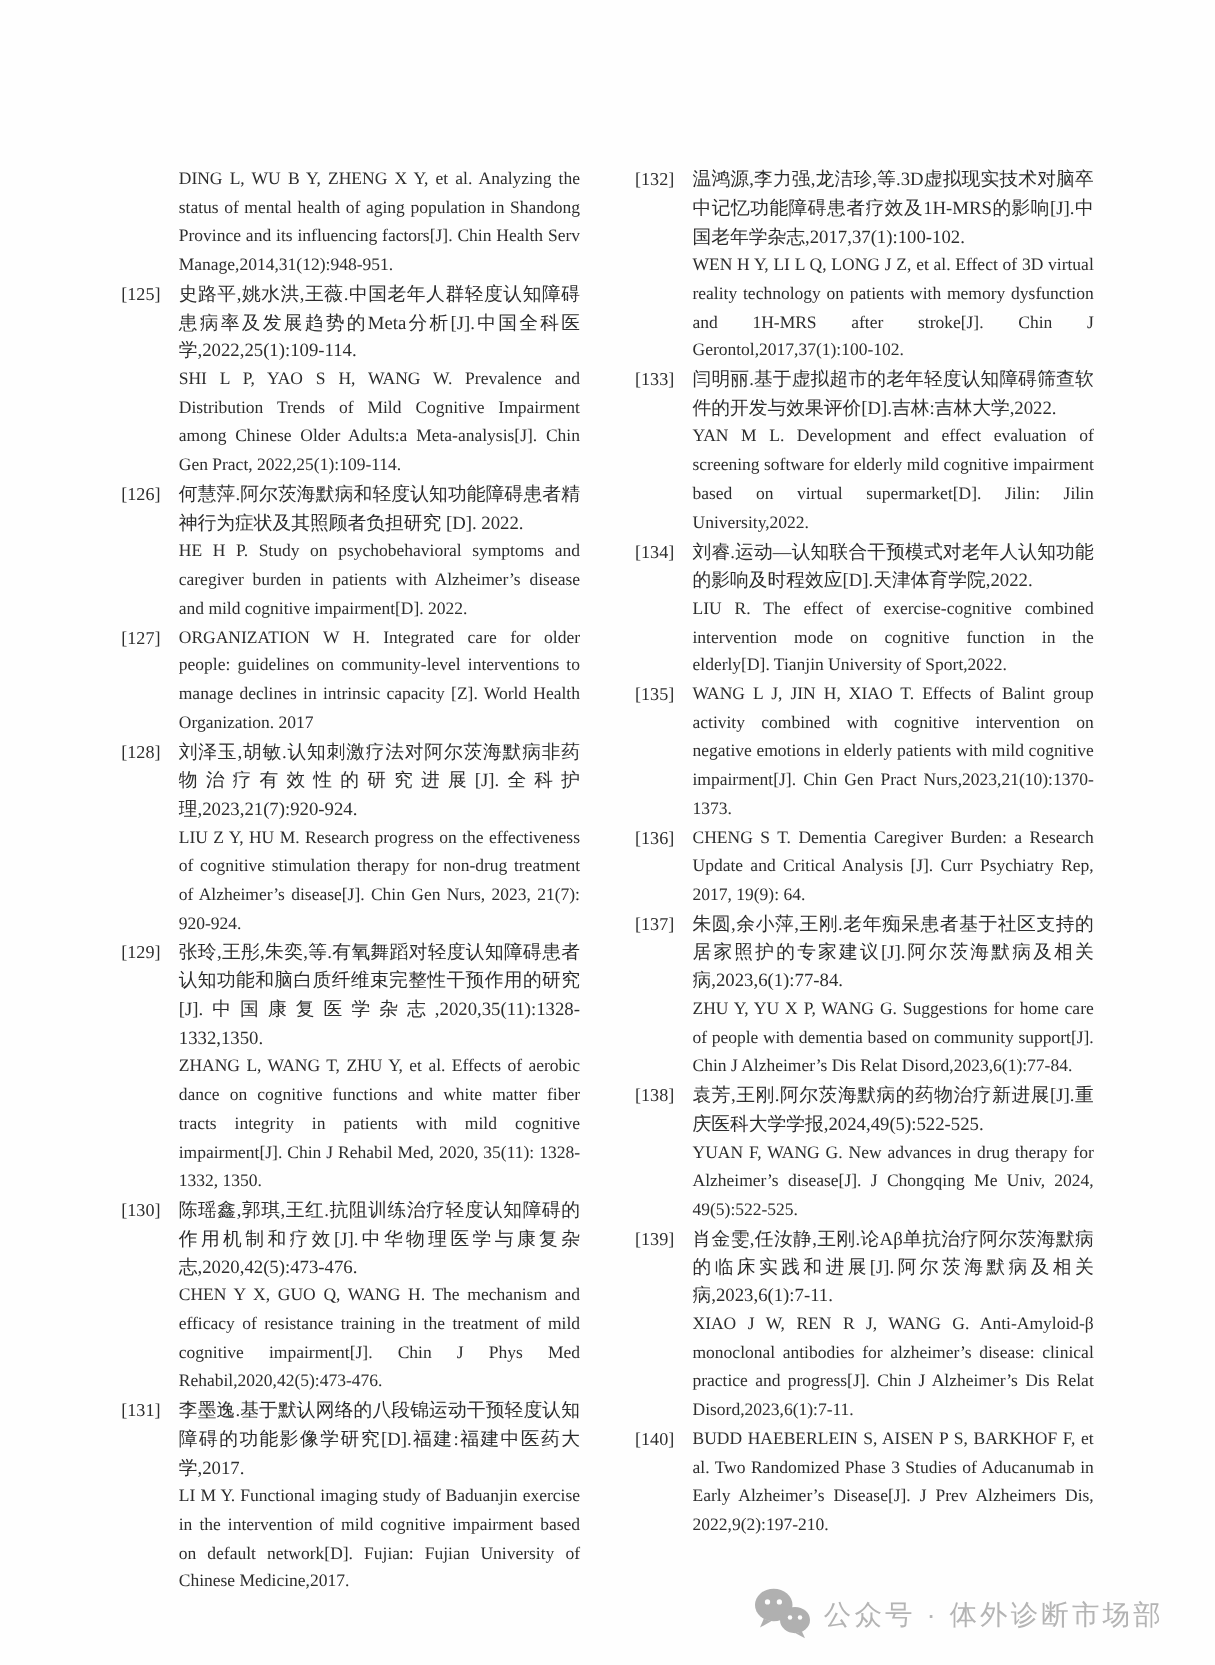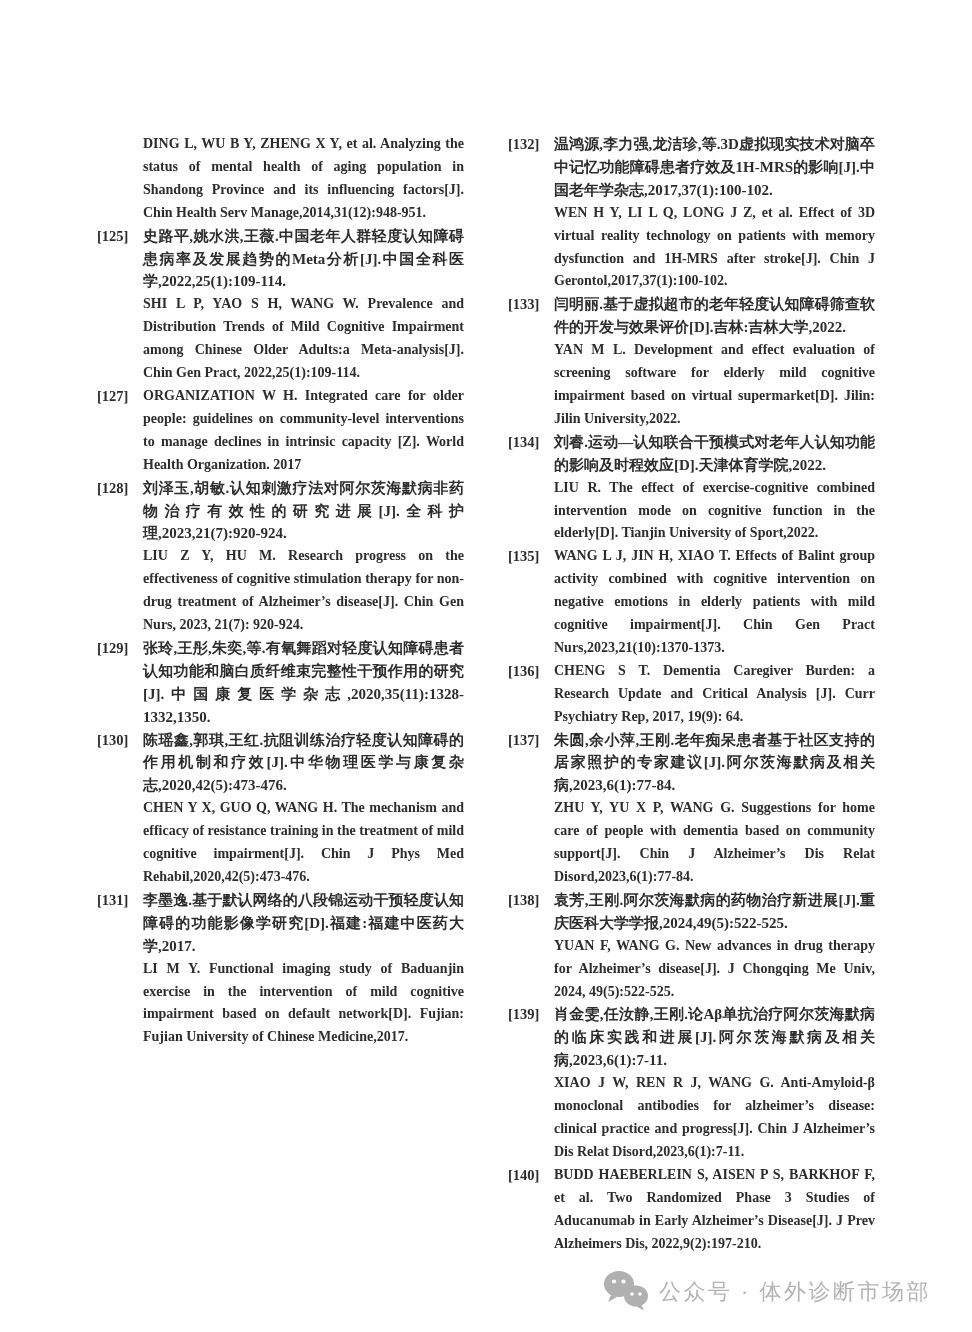--- a/index.html
+++ b/index.html
@@ -11,21 +11,21 @@
   }
   
   .page-header { position:absolute; top:100px; left:106px; right:100px; height:26px; }
   .page-number { position:absolute; left:0; top:4px; font-size:14.5px; letter-spacing:1px; }
   .report-title {
     position:absolute; right:0; top:0; font-size:15px; letter-spacing:0.5px;
     padding:0 3px 3px 3px; border-bottom:1.5px solid #565656;
   }
   
   .columns { position:absolute; top:133px; left:97px; display:flex; gap:44px; }
-  .column { width:367px;font-weight:bold; }
+  .column { width:367px; }
   .ref-entry { position:relative; padding-left:46px; }
   .ref-label { position:absolute; left:0; top:0; font-size:14.5px; line-height:22.9px;text-align:right; }
   .ref-par { margin:0; text-align:justify; line-height:22.9px; }
   .ref-par.zh { font-size:15px; }
   .ref-par.en { font-size:14px; }
   
   .watermark {
     position:absolute; left:602px; top:1268px; height:48px;
     display:flex; align-items:center;
     color:#b4b4b4; font-family:"Liberation Sans","DejaVu Sans",sans-serif;
@@ -44,31 +44,37 @@
         <div class="ref-entry">
           <span class="ref-label"></span>
           <p class="ref-par en">DING L, WU B Y, ZHENG X Y, et al. Analyzing the status of mental health of aging population in Shandong Province and its influencing factors[J]. Chin Health Serv Manage,2014,31(12):948-951.</p>
         </div>
         <div class="ref-entry">
           <span class="ref-label">[125]</span>
           <p class="ref-par zh">史路平,姚水洪,王薇.中国老年人群轻度认知障碍患病率及发展趋势的Meta分析[J].中国全科医学,2022,25(1):109-114.</p>
           <p class="ref-par en">SHI L P, YAO S H, WANG W. Prevalence and Distribution Trends of Mild Cognitive Impairment among Chinese Older Adults:a Meta-analysis[J]. Chin Gen Pract, 2022,25(1):109-114.</p>
         </div>
         <div class="ref-entry">
+          <span class="ref-label">[126]</span>
+          <p class="ref-par zh">何慧萍.阿尔茨海默病和轻度认知功能障碍患者精神行为症状及其照顾者负担研究 [D]. 2022.</p>
+          <p class="ref-par en">HE H P. Study on psychobehavioral symptoms and caregiver burden in patients with Alzheimer’s disease and mild cognitive impairment[D]. 2022.</p>
+        </div>
+        <div class="ref-entry">
           <span class="ref-label">[127]</span>
           <p class="ref-par en">ORGANIZATION W H. Integrated care for older people: guidelines on community-level interventions to manage declines in intrinsic capacity [Z]. World Health Organization. 2017</p>
         </div>
         <div class="ref-entry">
           <span class="ref-label">[128]</span>
           <p class="ref-par zh">刘泽玉,胡敏.认知刺激疗法对阿尔茨海默病非药物治疗有效性的研究进展[J].全科护理,2023,21(7):920-924.</p>
           <p class="ref-par en">LIU Z Y, HU M. Research progress on the effectiveness of cognitive stimulation therapy for non-drug treatment of Alzheimer’s disease[J]. Chin Gen Nurs, 2023, 21(7): 920-924.</p>
         </div>
         <div class="ref-entry">
           <span class="ref-label">[129]</span>
           <p class="ref-par zh">张玲,王彤,朱奕,等.有氧舞蹈对轻度认知障碍患者认知功能和脑白质纤维束完整性干预作用的研究[J].中国康复医学杂志,2020,35(11):1328-1332,1350.</p>
+          <p class="ref-par en">ZHANG L, WANG T, ZHU Y, et al. Effects of aerobic dance on cognitive functions and white matter fiber tracts integrity in patients with mild cognitive impairment[J]. Chin J Rehabil Med, 2020, 35(11): 1328-1332, 1350.</p>
         </div>
         <div class="ref-entry">
           <span class="ref-label">[130]</span>
           <p class="ref-par zh">陈瑶鑫,郭琪,王红.抗阻训练治疗轻度认知障碍的作用机制和疗效[J].中华物理医学与康复杂志,2020,42(5):473-476.</p>
           <p class="ref-par en">CHEN Y X, GUO Q, WANG H. The mechanism and efficacy of resistance training in the treatment of mild cognitive impairment[J]. Chin J Phys Med Rehabil,2020,42(5):473-476.</p>
         </div>
         <div class="ref-entry">
           <span class="ref-label">[131]</span>
           <p class="ref-par zh">李墨逸.基于默认网络的八段锦运动干预轻度认知障碍的功能影像学研究[D].福建:福建中医药大学,2017.</p>
           <p class="ref-par en">LI M Y. Functional imaging study of Baduanjin exercise in the intervention of mild cognitive impairment based on default network[D]. Fujian: Fujian University of Chinese Medicine,2017.</p>

